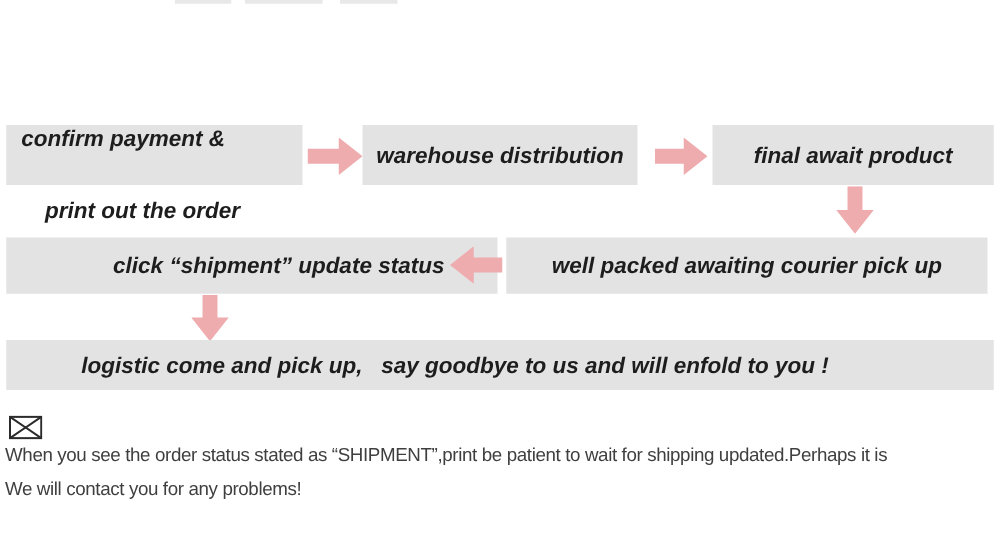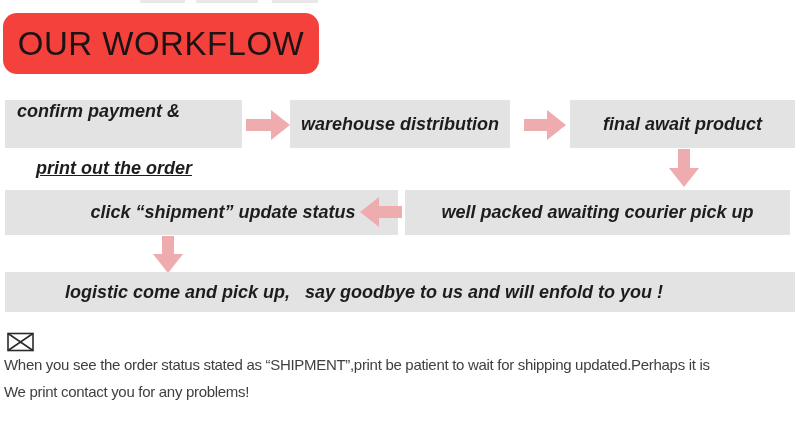--- a/index.html
+++ b/index.html
@@ -25,21 +25,21 @@
   .flow-box{
     position:absolute;background:var(--box-gray,#e3e3e3);
     display:flex;align-items:center;
     color:#1d1d1d;font-style:italic;font-weight:bold;font-size:18px;
     font-family:"Liberation Sans", sans-serif;
   }
   .flow-box .lbl{white-space:pre;width:100%;}
   .center .lbl{text-align:center;}
   .two-line{flex-direction:column;justify-content:space-between;align-items:flex-start;gap:35px;}
   .two-line .l1{padding-left:12px;line-height:22px;white-space:pre;}
-  .two-line .l2{padding-left:31px;line-height:22px;white-space:pre;text-decoration:underline;}
+  .two-line .l2{padding-left:31px;line-height:22px;white-space:pre;}
 
   .arrow{position:absolute;}
   .arrow polygon{fill:var(--arrow-pink,#eeacaf);}
 
   
   .envelope{position:absolute;left:7px;top:332px;}
   .envelope rect,.envelope path{stroke:#2b2b2b;stroke-width:1.6;fill:none;}
 
   
   .notes{
@@ -51,23 +51,20 @@
 </style>
 </head>
 <body>
 
 <div id="stage" style="--banner-red: #f5413c; --box-gray: #e3e3e3; --arrow-pink: #eeacaf;">
 
   <span class="artifact" style="left:140px;width:45px;"></span>
   <span class="artifact" style="left:196px;width:62px;"></span>
   <span class="artifact" style="left:272px;width:46px;"></span>
 
-  <div class="banner">
-    <span>OUR WORKFLOW</span>
-  </div>
 
   <div class="flow-box two-line" style="left:5px;top:100px;width:237px;height:48px;">
     <div class="l1">confirm payment &amp;</div>
     <div class="l2">print out the order</div>
   </div>
 
   <svg class="arrow" style="left:246px;top:110px;" width="44" height="30" viewBox="0 0 44 30">
     <polygon points="0,9 25,9 25,0 44,15 25,30 25,21 0,21"></polygon>
   </svg>
 
@@ -108,16 +105,16 @@
   </div>
 
   <svg class="envelope" width="27" height="20" viewBox="0 0 27 20">
     <rect x="1" y="1.5" width="25" height="17"></rect>
     <path d="M1,1.5 L13.5,10 L26,1.5"></path>
     <path d="M1,18.5 L13.5,10 L26,18.5"></path>
   </svg>
 
   <div class="notes">
     <div>When you see the order status stated as “SHIPMENT”,print be patient to wait for shipping updated.Perhaps it is</div>
-    <div>We print contact you for any problems!</div>
+    <div>We will contact you for any problems!</div>
   </div>
 
 </div>
 
 </body></html>

